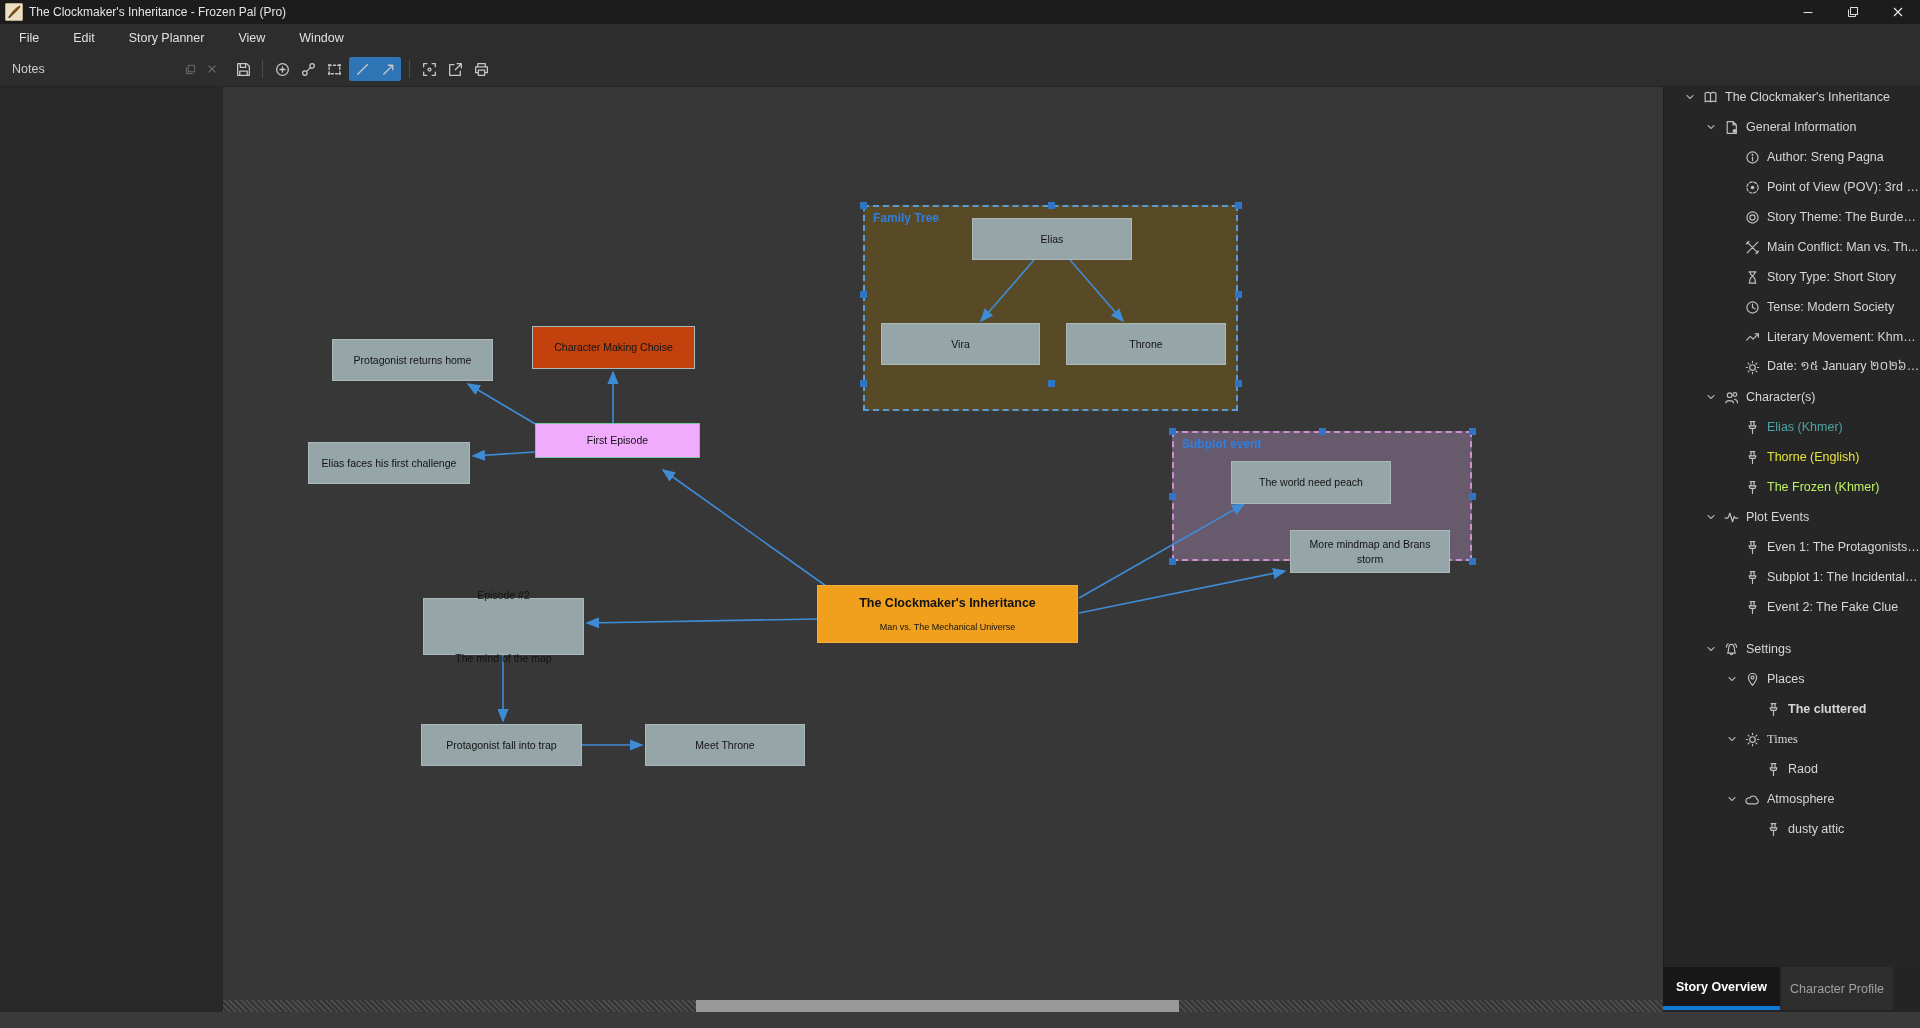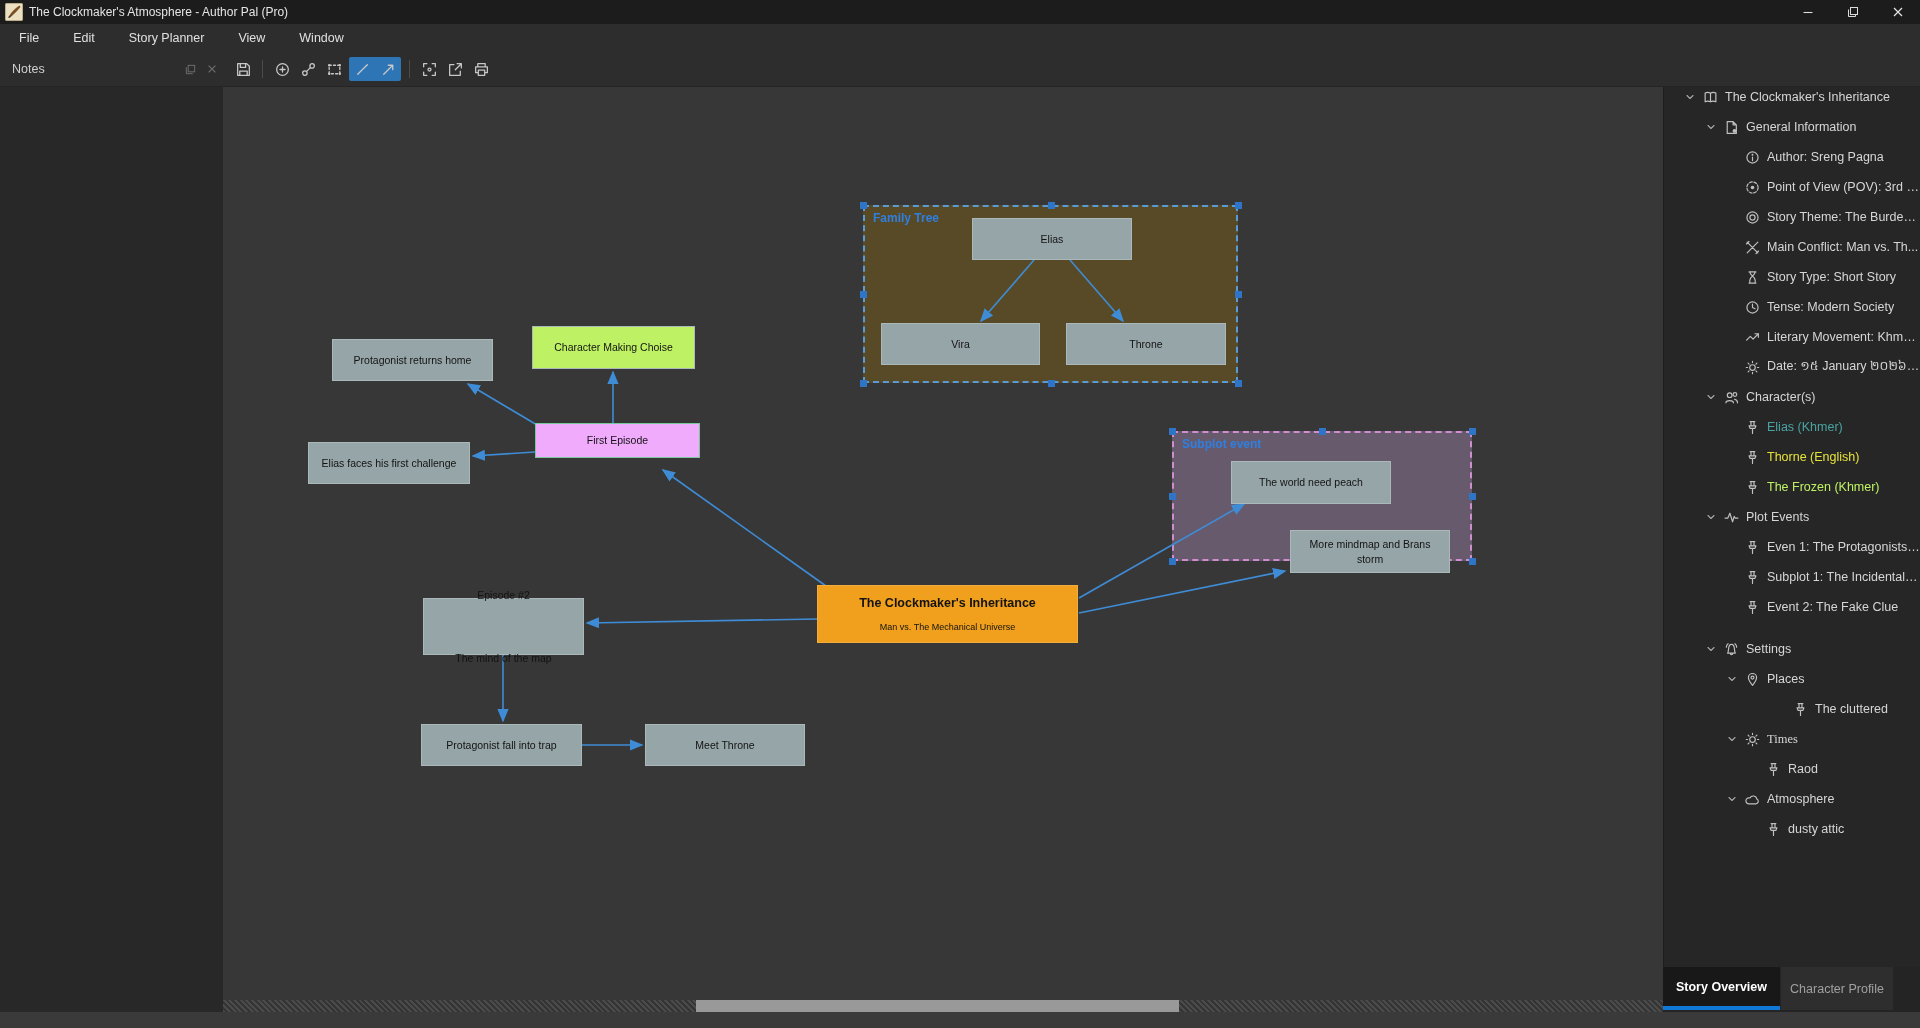--- a/index.html
+++ b/index.html
@@ -70,21 +70,21 @@
 
 <div class="titlebar">
   <div class="app-icon">
     <svg width="18" height="18" viewBox="0 0 18 18">
         <rect width="18" height="18" fill="#ecdfc2"></rect>
         <rect width="18" height="18" fill="none" stroke="#8a7a55"></rect>
         <path d="M3.5 14.5 C6 9,9.5 6,14.5 2.5 L15.5 4 C11.5 8.5,8.5 11.5,4.5 15 Z" fill="#7c4f22"></path>
         <path d="M3.5 14.5 L6 12.5" stroke="#4a4a4a" stroke-width="1.4" fill="none"></path>
       </svg>
   </div>
-  <span class="title-text">The Clockmaker's Atmosphere - Author Pal (Pro)</span>
+  <span class="title-text">The Clockmaker's Inheritance - Frozen Pal (Pro)</span>
   <div class="win-controls">
     <div class="win-btn">
         <svg width="14" height="14" viewBox="0 0 14 14">
           <path d="M2.5 7.5 H11.5" stroke="#dcdcdc" stroke-width="1.1" fill="none"></path>
         </svg>
       </div>
     <div class="win-btn">
         <svg width="14" height="14" viewBox="0 0 14 14">
           <rect x="4.5" y="2.5" width="7" height="7" stroke="#dcdcdc" fill="none"></rect>
           <path d="M2.5 4.5 V11.5 H9.5 V9.5" stroke="#dcdcdc" fill="none"></path>
@@ -179,21 +179,21 @@
       </div>
     </div>
 </div>
 
 <div class="notes-panel"></div>
 
 <div class="canvas" id="canvas">
   <div class="hscroll">
     <div class="hscroll-thumb" id="hthumb" style="left: 473px; width: 483px;"></div>
   </div>
-<div class="group-box" style="left: 640px; top: 119px; width: 375px; height: 178px; background: rgb(88, 74, 38); border: 2px dashed rgb(91, 155, 213);">
+<div class="group-box" style="left: 640px; top: 119px; width: 375px; height: 206px; background: rgb(88, 74, 38); border: 2px dashed rgb(91, 155, 213);">
       <div class="group-label">Family Tree</div>
       <div class="handle" style="left: -5px; top: -5px;"></div>
       <div class="handle" style="left: 182.5px; top: -5px;"></div>
       <div class="handle" style="left: 370px; top: -5px;"></div>
       <div class="handle" style="left: -5px; top: 84px;"></div>
       <div class="handle" style="left: 370px; top: 84px;"></div>
       <div class="handle" style="left: -5px; top: 173px;"></div>
       <div class="handle" style="left: 182.5px; top: 173px;"></div>
       <div class="handle" style="left: 370px; top: 173px;"></div>
     </div>
@@ -222,21 +222,21 @@
       <line x1="280" y1="569" x2="280" y2="635" stroke="#3f8cd6" stroke-width="1.6" marker-end="url(#arw)"></line>
       <line x1="359" y1="659" x2="419" y2="659" stroke="#3f8cd6" stroke-width="1.6" marker-end="url(#arw)"></line>
       <line x1="856" y1="512" x2="1021" y2="418" stroke="#3f8cd6" stroke-width="1.6" marker-end="url(#arw)"></line>
       <line x1="856" y1="527" x2="1062" y2="485" stroke="#3f8cd6" stroke-width="1.6" marker-end="url(#arw)"></line>
       <line x1="811" y1="174" x2="758" y2="235" stroke="#3f8cd6" stroke-width="1.6" marker-end="url(#arw)"></line>
       <line x1="847" y1="174" x2="900" y2="235" stroke="#3f8cd6" stroke-width="1.6" marker-end="url(#arw)"></line>
     </svg>
     <div class="node" style="left: 109px; top: 253px; width: 161px; height: 42px; background: rgb(150, 165, 168); border: 1px solid rgb(170, 184, 186);">
       <div>Protagonist returns home</div>
     </div>
-    <div class="node" style="left: 309px; top: 240px; width: 163px; height: 43px; background: #bef264; border: 1px solid rgb(170, 184, 186);">
+    <div class="node" style="left: 309px; top: 240px; width: 163px; height: 43px; background: #c2410c; border: 1px solid rgb(170, 184, 186);">
       <div>Character Making Choise</div>
     </div>
     <div class="node" style="left: 85px; top: 356px; width: 162px; height: 42px; background: rgb(150, 165, 168); border: 1px solid rgb(170, 184, 186);">
       <div>Elias faces his first challenge</div>
     </div>
     <div class="node" style="left: 312px; top: 337px; width: 165px; height: 35px; background: #f0abfc; border: 1px solid rgb(121, 199, 156);">
       <div>First Episode</div>
     </div>
     <div class="node" style="left: 200px; top: 512px; width: 161px; height: 57px; background: rgb(150, 165, 168); border: 1px solid rgb(170, 184, 186); gap: 48px;">
       <div>Episode #2</div>
@@ -493,21 +493,21 @@
           </svg>
         </span>
         <span class="tr-icon">
           <svg width="15" height="15" viewBox="0 0 14 14">
             <path d="M7 12.5 C7 12.5,3.2 7.8,3.2 5.2 A3.8 3.8 0 1 1 10.8 5.2 C10.8 7.8,7 12.5,7 12.5 Z" stroke="currentColor" fill="none" stroke-width="1.1" stroke-linecap="round" stroke-linejoin="round"></path>
             <circle cx="7" cy="5.2" r="1.4" stroke="currentColor" fill="none" stroke-width="1.1" stroke-linecap="round" stroke-linejoin="round"></circle>
           </svg>
         </span>
         <span class="tr-label">Places</span>
       </div>
-      <div class="tree-row" style="padding-left: 103px;">
+      <div class="tree-row" style="padding-left: 76px; font-weight: bold;">
         <span class="tr-chev"></span>
         <span class="tr-icon">
           <svg width="15" height="15" viewBox="0 0 14 14">
             <path d="M4.8 1.5 H9.2 M5.6 1.5 V5.4 M8.4 1.5 V5.4 M3.8 5.4 H10.2 L9.3 7.8 H4.7 Z M7 7.8 V12.5" stroke="currentColor" fill="none" stroke-width="1.1" stroke-linecap="round" stroke-linejoin="round"></path>
           </svg>
         </span>
         <span class="tr-label">The cluttered</span>
       </div>
       <div class="tree-row" style="padding-left: 55px; font-family: Liberation Serif, serif;">
         <span class="tr-chev">

